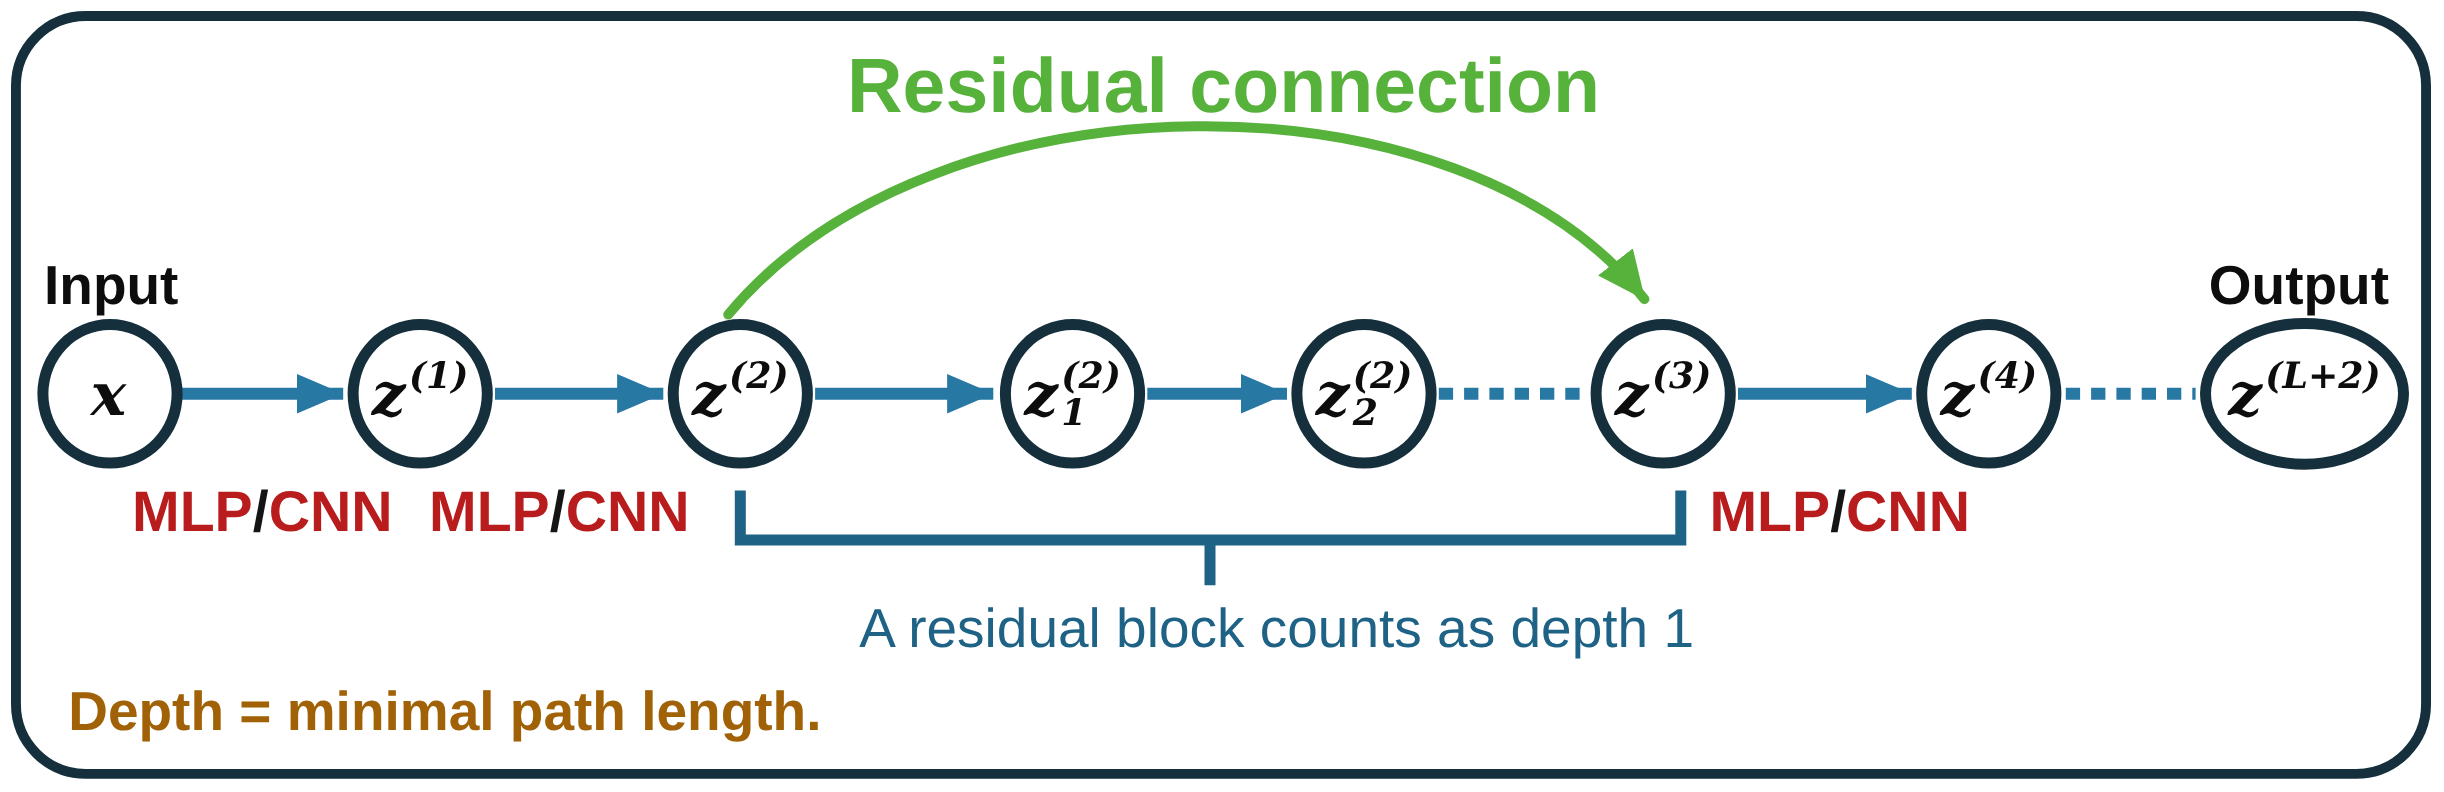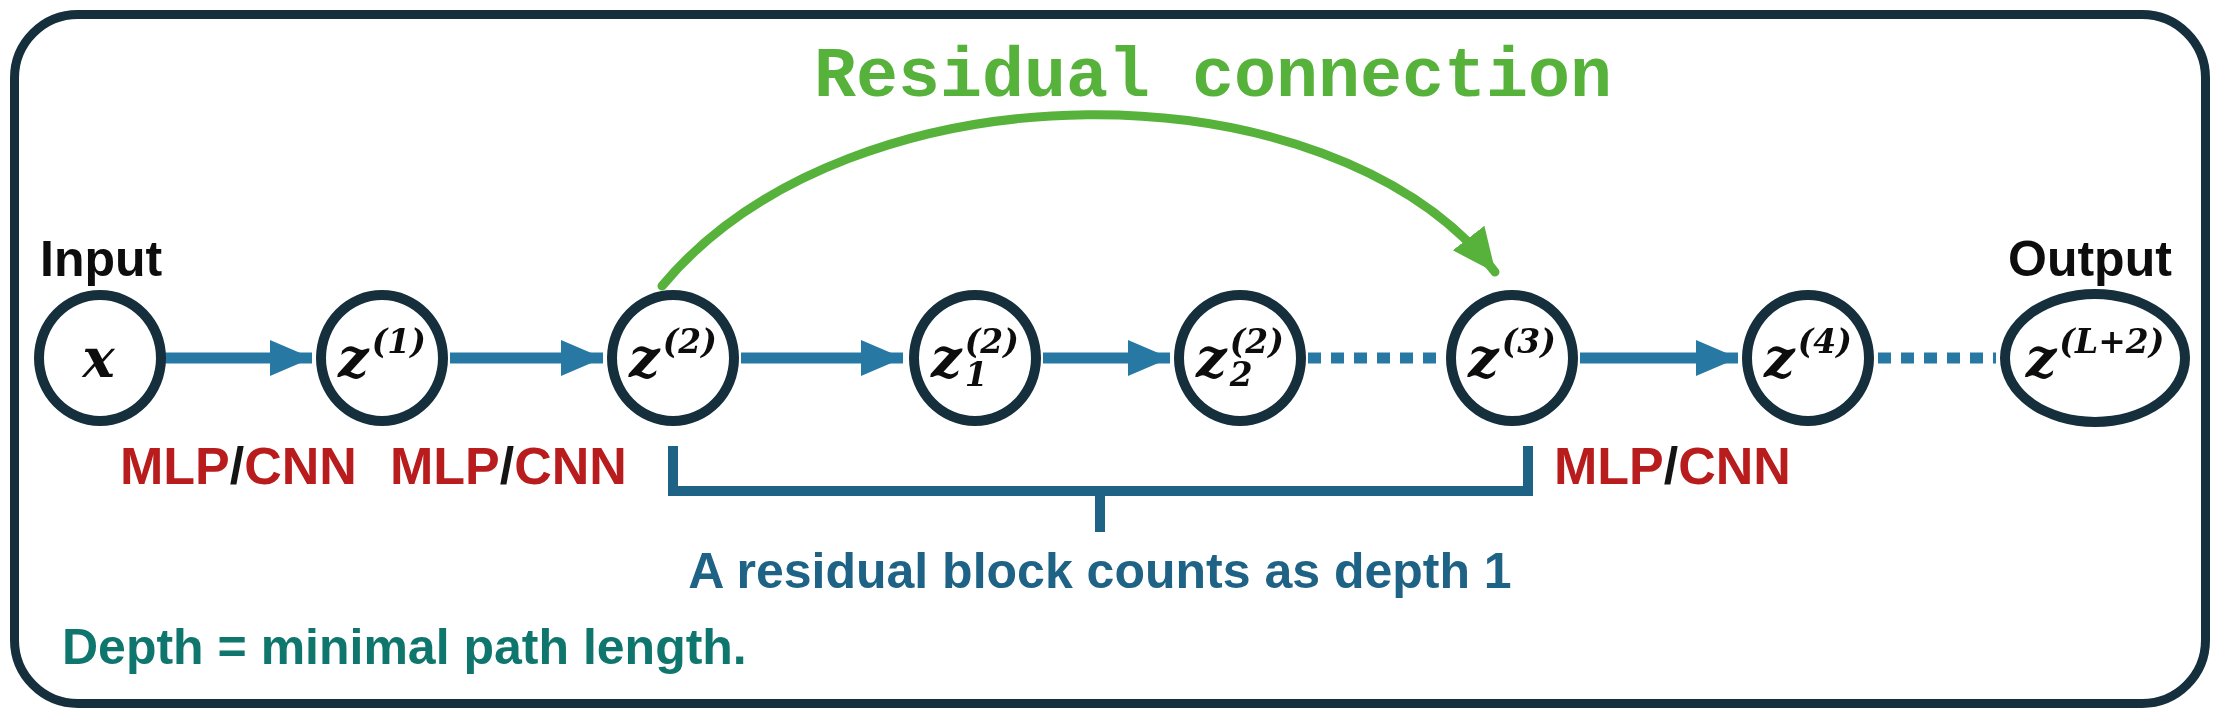--- a/index.html
+++ b/index.html
@@ -43,23 +43,23 @@
   .io-label{font-size:50px;font-weight:700;letter-spacing:0px;}
   .title{
     font-size:70px;font-weight:700;color:#57b23c;
     text-align:center;
   }
   .mlpcnn{font-size:52px;font-weight:700;}
   .mlpcnn .mlp{color:#b91c1c;}
   .mlpcnn .slash{color:#141414;}
   .mlpcnn .cnn{color:#b91c1c;}
   .caption{
-    font-size:50px;font-weight:700;color:#1e6285;text-align:center;
+    font-size:50px;font-weight:400;color:#1e6285;text-align:right;
   }
-  .depth-note{font-size:50px;font-weight:600;color:#0f766e;}
+  .depth-note{font-size:50px;font-weight:600;color:#a16207;}
 </style>
 </head>
 <body>
 
 <div class="canvas">
 
   <div class="frame"></div>
 
   <svg class="svg-layer" viewBox="0 0 2222 720">
     <defs>
@@ -78,21 +78,21 @@
     <line x1="741" y1="358" x2="903" y2="358" stroke="#2878a4" stroke-width="11" marker-end="url(#arrowTeal)"></line>
     <line x1="1043" y1="358" x2="1170" y2="358" stroke="#2878a4" stroke-width="11" marker-end="url(#arrowTeal)"></line>
     <line x1="1580" y1="358" x2="1738" y2="358" stroke="#2878a4" stroke-width="11" marker-end="url(#arrowTeal)"></line>
 
     <line x1="1308" y1="358" x2="1442" y2="358" stroke="#2878a4" stroke-width="11" stroke-dasharray="13 10"></line>
     <line x1="1878" y1="358" x2="1996" y2="358" stroke="#2878a4" stroke-width="11" stroke-dasharray="13 10"></line>
 
     <path d="M 673 446 L 673 491 L 1528 491 L 1528 446 M 1100 491 L 1100 532" fill="none" stroke="#1e6285" stroke-width="10"></path>
   </svg>
 
-  <div class="txt title" style="left:814px;top:38px;width:680px;font-family:Liberation Mono, monospace;">Residual connection</div>
+  <div class="txt title" style="left:770px;top:38px;width:680px;">Residual connection</div>
 
   <div class="txt io-label" style="left:40px;top:230px;">Input</div>
   <div class="txt io-label" style="left:2008px;top:230px;">Output</div>
 
   <div class="node" style="left:34px;top:290px;">
     <span class="node-label">
       <span>x</span>
       <span class="scripts">
           <span class="sup"></span>
           <span class="sub"></span>

